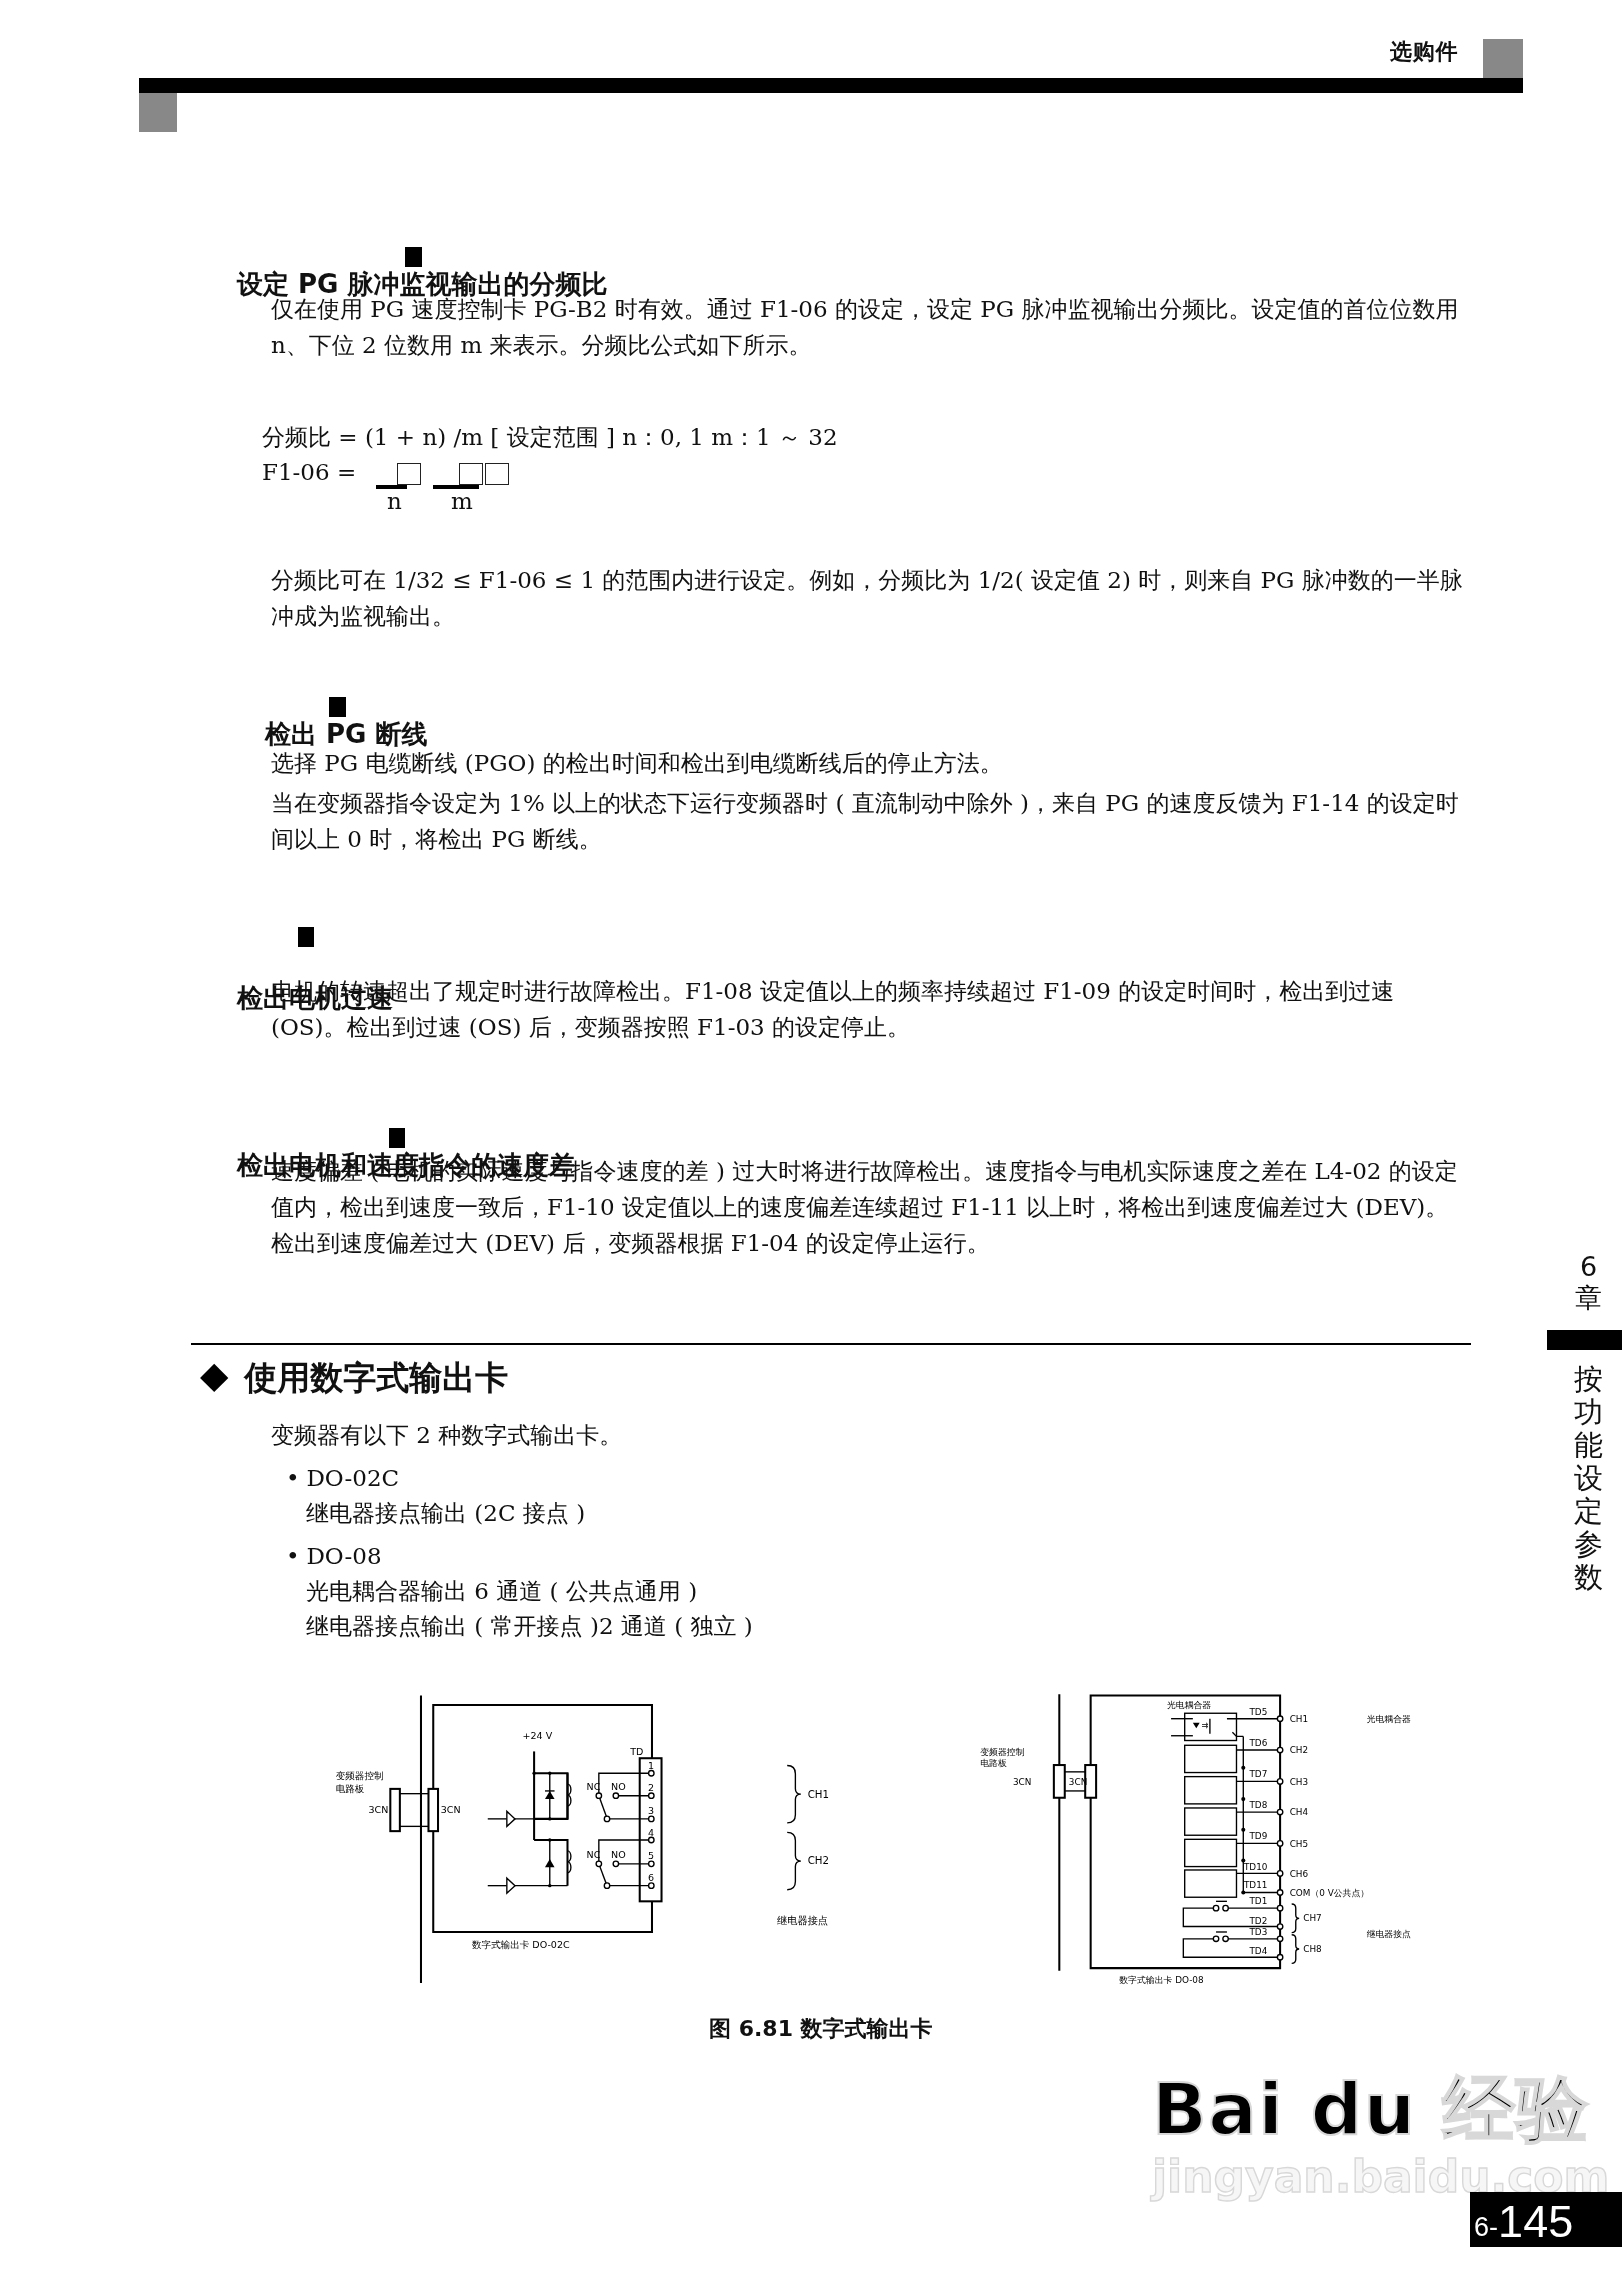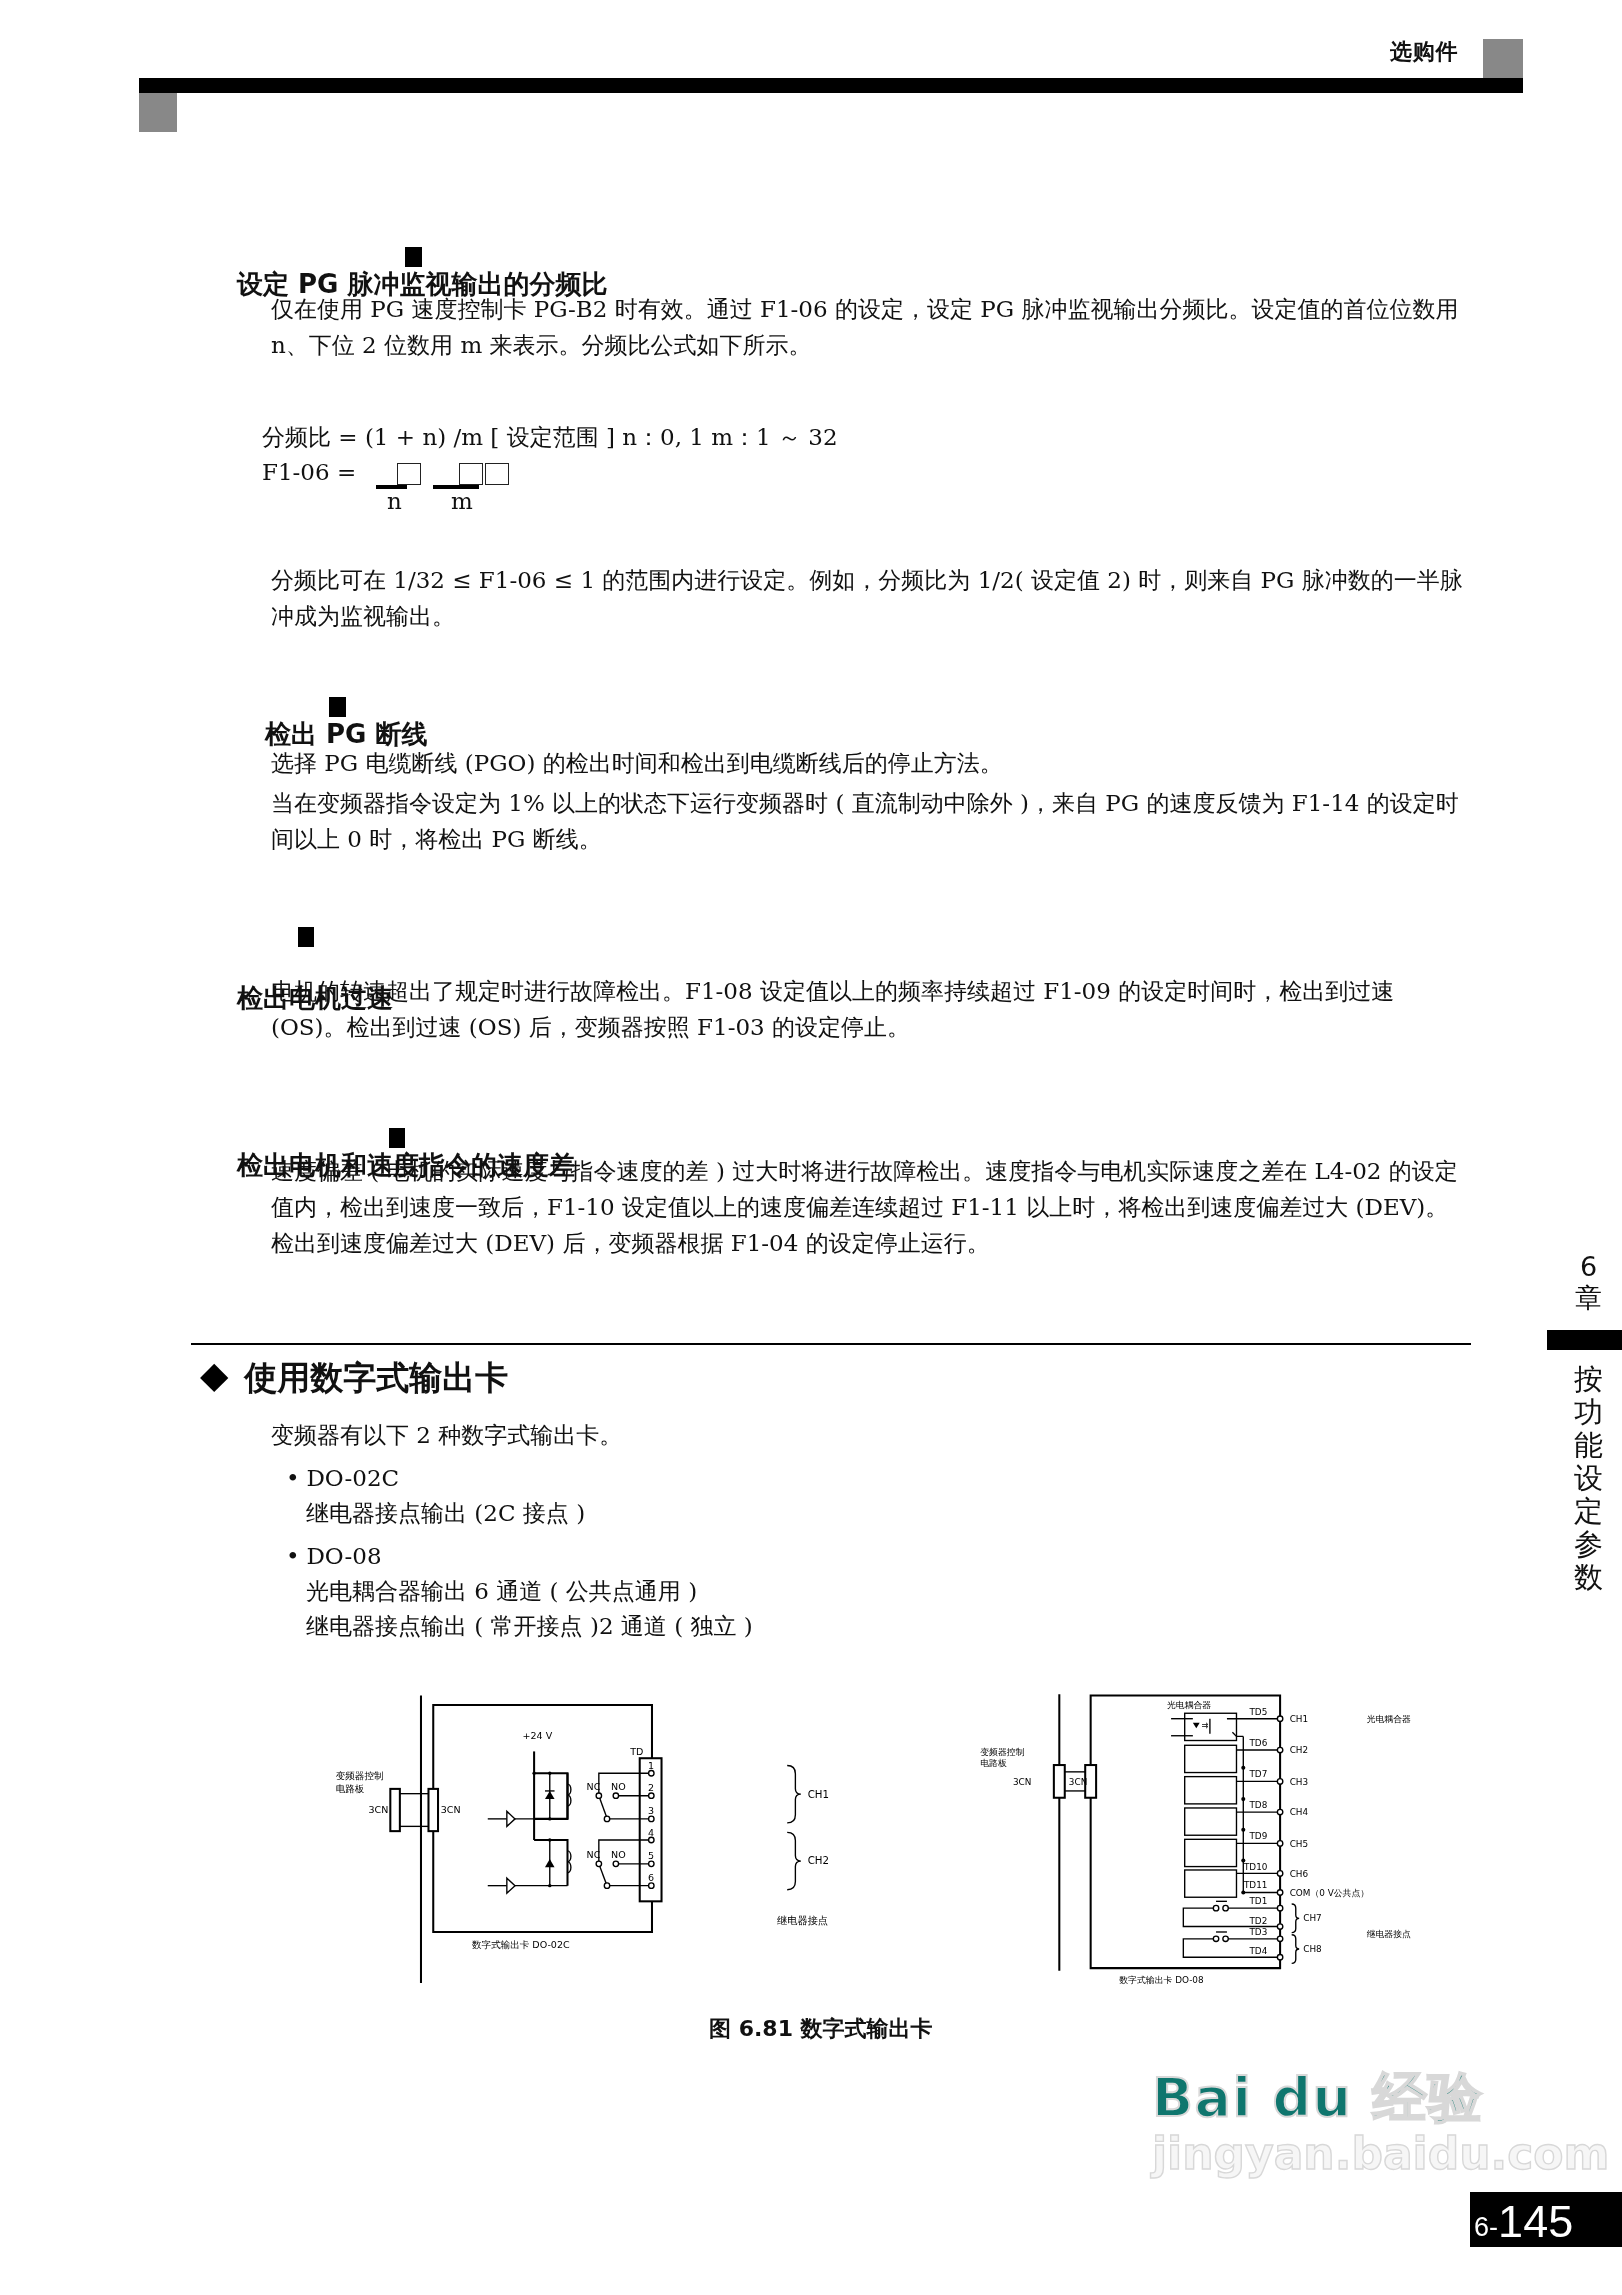--- a/index.html
+++ b/index.html
@@ -31,21 +31,21 @@
   .list .sub { padding-left:35px; }
   
   .side { left:1561px; top:1251px; width:55px; text-align:center; font-family:"DejaVu Sans","Liberation Sans",sans-serif;
           font-size:27px; line-height:31px; }
   .side-bar { left:1547px; top:1330px; width:75px; height:20.4px; background:#000; }
   .side-txt { left:1561px; top:1363px; width:55px; text-align:center; font-family:"DejaVu Sans","Liberation Sans",sans-serif;
               font-size:29px; line-height:33px; }
   .diagram { font-family:"DejaVu Sans","Liberation Sans",sans-serif; }
   .caption { left:709px; top:2014px; font-family:"DejaVu Sans","Liberation Sans",sans-serif; font-size:22px; font-weight:bold; }
   .watermark { left:1152px; top:2062px; color:#e6e6e6; font-family:"DejaVu Sans","Liberation Sans",sans-serif; }
-  .wm-logo { font-size:54px; font-weight:bold; letter-spacing:1.4px; -webkit-text-stroke:2px #d8d8d8; color:#0f766e; }
+  .wm-logo { font-size:72px; font-weight:bold; letter-spacing:1.4px; -webkit-text-stroke:2px #d8d8d8; color:#000000; }
   .wm-url { font-size:44px; font-weight:bold; -webkit-text-stroke:1.4px #d8d8d8; color:#f6f6f6; margin-top:-6.8px; }
   .pagenum { left:1470px; top:2192px; width:152px; height:55px; background:#000; color:#fff;
              font-family:"Liberation Sans","DejaVu Sans",sans-serif; display:flex; align-items:flex-end; padding-left:4.1px; box-sizing:border-box; }
   .pagenum .pre { font-size:27px; line-height:30px; margin-bottom:5.5px; }
   .pagenum .num { font-size:45px; line-height:48px; margin-bottom:1.4px; }
   svg text { font-family:"DejaVu Sans","Liberation Sans",sans-serif; }
 </style>
 </head>
 <body>
 

